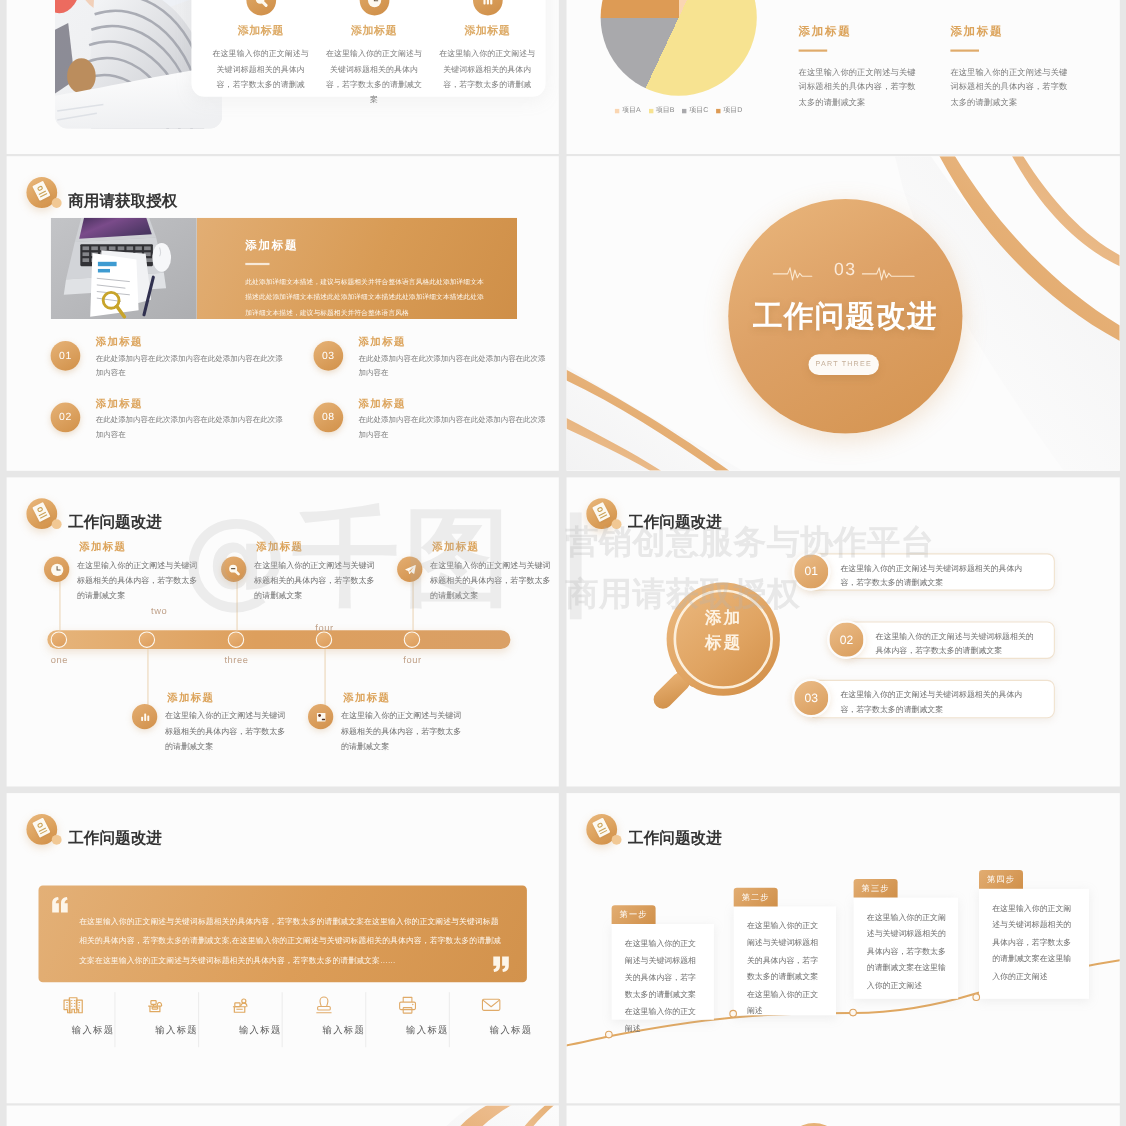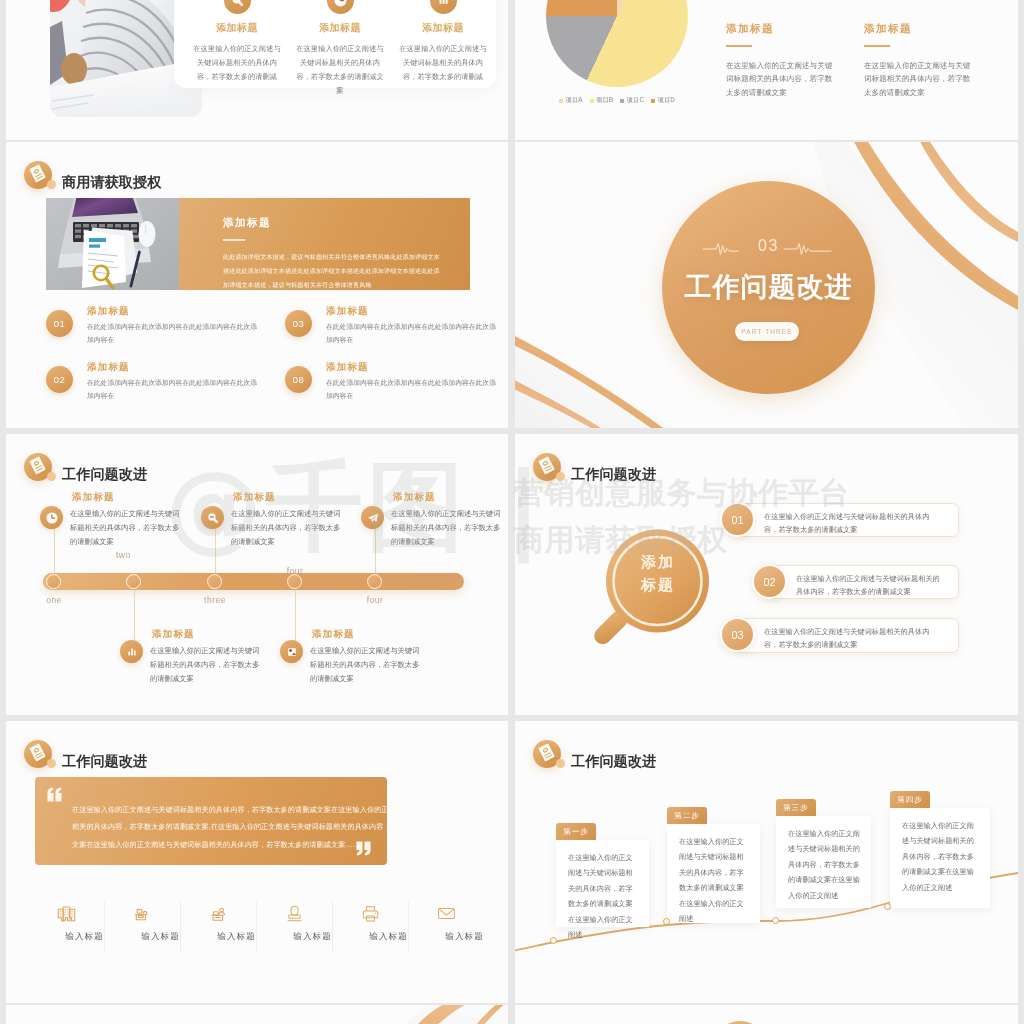--- a/index.html
+++ b/index.html
@@ -409,21 +409,21 @@
         </div>
   </div>
   <div class="head-title" style="left:56px;top:31px">工作问题改进</div>
   <div class="s5-bar" style="left:37px;top:139px;width:421px"></div>
   <div class="s5-node" style="left:40px;top:140px"></div>
   <div class="s5-node" style="left:120px;top:140px"></div>
   <div class="s5-node" style="left:201px;top:140px"></div>
   <div class="s5-node" style="left:281px;top:140px"></div>
   <div class="s5-node" style="left:361px;top:140px"></div>
   <div class="s5-lab" style="left:30px;top:161px;width:36px;text-align:center">one</div>
-  <div class="s5-lab" style="left:110px;top:116px;width:36px;text-align:left">two</div>
+  <div class="s5-lab" style="left:110px;top:116px;width:36px;text-align:right">two</div>
   <div class="s5-lab" style="left:191px;top:161px;width:36px;text-align:center">three</div>
   <div class="s5-lab" style="left:271px;top:132px;width:36px;text-align:center">four</div>
   <div class="s5-lab" style="left:351px;top:161px;width:36px;text-align:center">four</div>
   <div class="s5-stem" style="left:47.5px;top:77px;height:62px"></div>
   <div class="s5-stem" style="left:127.5px;top:156px;height:70px"></div>
   <div class="s5-stem" style="left:208.5px;top:77px;height:62px"></div>
   <div class="s5-stem" style="left:288.5px;top:156px;height:70px"></div>
   <div class="s5-stem" style="left:368.5px;top:77px;height:62px"></div>
   <div style="position:absolute;left:34px;top:62px;width:160px;height:70px">
     <div class="s5-ic" style="left:0;top:10px">
@@ -536,21 +536,21 @@
 </div>
 <div class="slide" style="left:6px;top:721px;width:502px;height:282px">
   <div class="hb" style="left:18px;top:19px">
     <div class="hb-dot"></div>
     <div class="hb-doc">
           <i></i>
           <b></b>
         </div>
   </div>
   <div class="head-title" style="left:56px;top:31px">工作问题改进</div>
-  <div class="s7-quote" style="left:29px;top:56px;width:352px;height:88px">
+  <div class="s7-quote" style="left:29px;top:84px;width:444px;height:88px">
     <svg class="s7-qt" style="left:12px;top:10px" width="15" height="15" viewBox="0 0 17 16">
           <g fill="#fdf6ea">
             <path d="M0.5 6.2 C0.5 2.2 3 0.4 6.6 0 L7.2 2.6 C5.2 3.2 4.2 4.6 4.2 6.4 L7.4 6.4 L7.4 16 L0.5 16 Z"></path>
             <path d="M9.6 6.2 C9.6 2.2 12.1 0.4 15.7 0 L16.3 2.6 C14.3 3.2 13.3 4.6 13.3 6.4 L16.5 6.4 L16.5 16 L9.6 16 Z"></path>
           </g>
         </svg>
     <div class="s7-txt" style="left:37px;top:25px;width:385px">在这里输入你的正文阐述与关键词标题相关的具体内容，若字数太多的请删减文案在这里输入你的正文阐述与关键词标题相关的具体内容，若字数太多的请删减文案,在这里输入你的正文阐述与关键词标题相关的具体内容，若字数太多的请删减文案在这里输入你的正文阐述与关键词标题相关的具体内容，若字数太多的请删减文案……</div>
     <svg class="s7-qt" style="right:16px;bottom:9px" width="15" height="15" viewBox="0 0 17 16">
           <g fill="#fdf6ea">
             <path d="M7.4 9.8 C7.4 13.8 4.9 15.6 1.3 16 L0.7 13.4 C2.7 12.8 3.7 11.4 3.7 9.6 L0.5 9.6 L0.5 0 L7.4 0 Z"></path>

